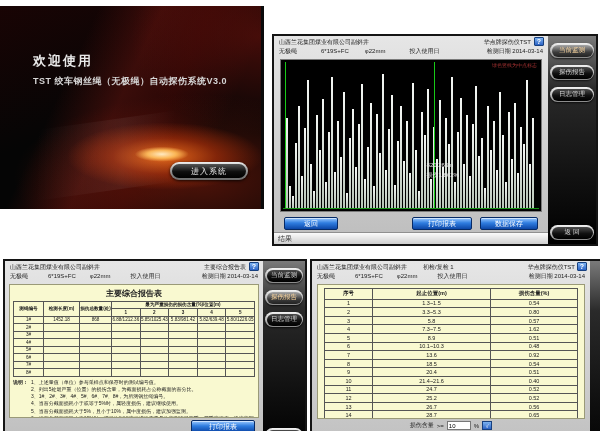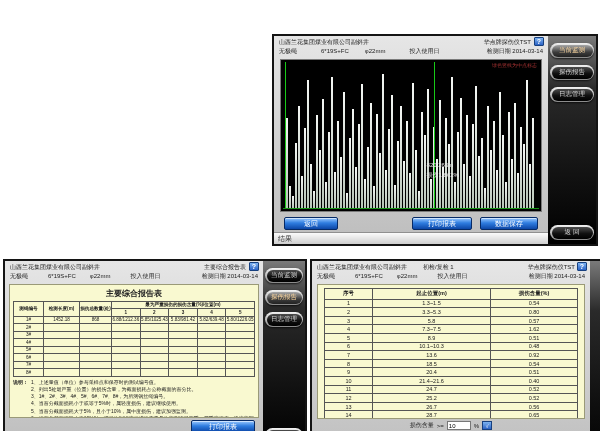--- a/index.html
+++ b/index.html
@@ -89,20 +89,29 @@
     color:#fff; font-size:5px; display:flex; align-items:center; justify-content:center; cursor:pointer; }
   .dmg-btns { display:flex; align-items:center; padding:3px 10px 2px; gap:13px; }
   .dmg-btns .btn-blue { width:48px; }
   .dmg-btns .btn-blue:last-child { width:58px; }
 </style>
 </head>
 <body>
 
 <div class="canvas">
 
+  <div class="splash">
+    <div class="glow"></div>
+    <div class="ribbon"></div>
+    <div class="splash-welcome">欢迎使用</div>
+    <div class="splash-title">TST 绞车钢丝绳（无极绳）自动探伤系统V3.0</div>
+    <div class="enter-btn">
+      <div class="in">进入系统</div>
+    </div>
+  </div>
 
   <div class="window" id="monitor">
     <div class="main">
       <div class="help" style="right:4px;">?</div>
       <div class="hdr">
         <div class="hdr-row">
           <span>山西兰花集团煤业有限公司副斜井</span>
           <span class="sp"></span>
           <span style="margin-right:12px;">华点牌探伤仪TST</span>
         </div>

